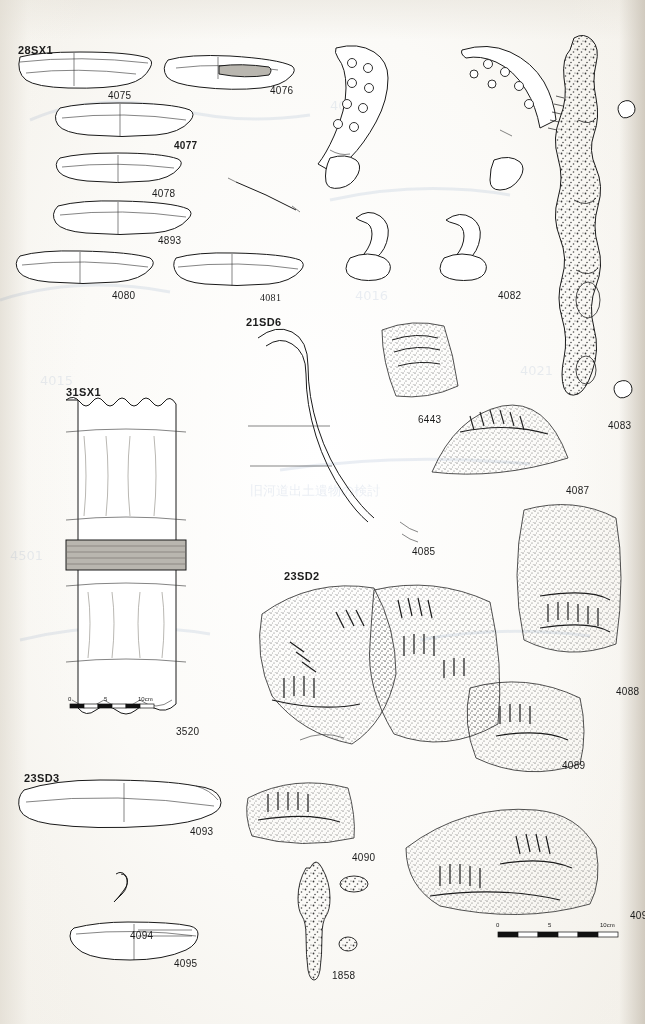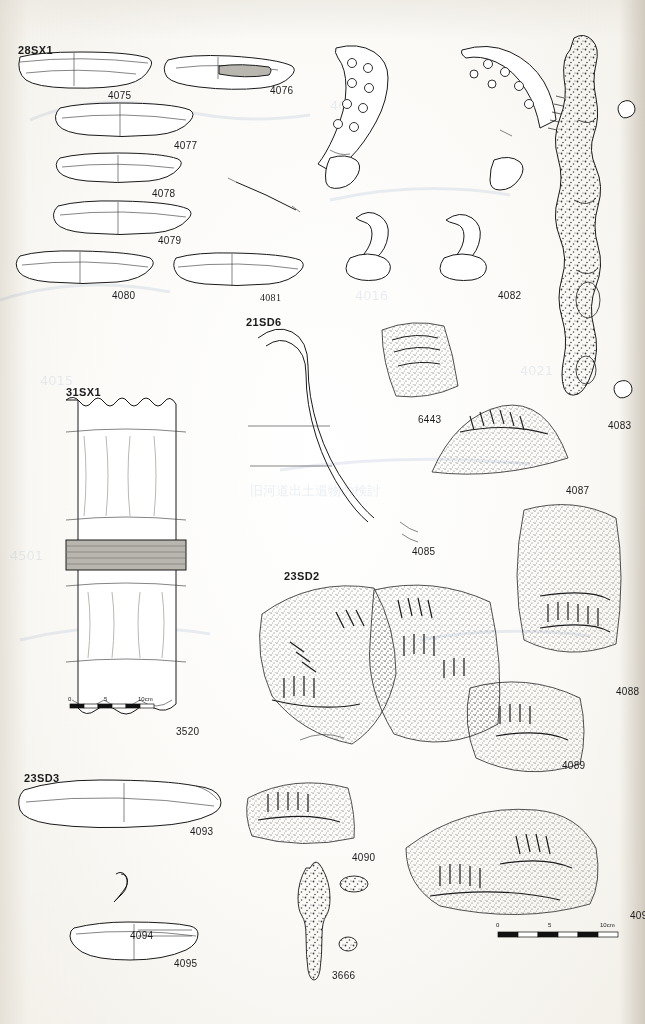--- a/index.html
+++ b/index.html
@@ -410,36 +410,36 @@
   </svg>
 
   <div class="lbl grp" style="left:18px; top:44px;">28SX1</div>
   <div class="lbl grp" style="left:246px; top:316px;">21SD6</div>
   <div class="lbl grp" style="left:66px; top:386px;">31SX1</div>
   <div class="lbl grp" style="left:284px; top:570px;">23SD2</div>
   <div class="lbl grp" style="left:24px; top:772px;">23SD3</div>
 
   <div class="lbl num" style="left:108px; top:90px;">4075</div>
   <div class="lbl num" style="left:270px; top:85px;">4076</div>
-  <div class="lbl num" style="left:174px; top:140px;">4077</div>
+  <div class="lbl num" style="left:174px; top:140px;font-weight:bold;">4077</div>
   <div class="lbl num" style="left:152px; top:188px;">4078</div>
-  <div class="lbl num" style="left:158px; top:235px;">4079</div>
+  <div class="lbl num" style="left:158px; top:235px;">4893</div>
   <div class="lbl num" style="left:112px; top:290px;">4080</div>
   <div class="lbl num" style="left:260px; top:292px;font-family:Liberation Serif, serif;">4081</div>
   <div class="lbl num" style="left:498px; top:290px;">4082</div>
   <div class="lbl num" style="left:608px; top:420px;">4083</div>
   <div class="lbl num" style="left:176px; top:726px;">3520</div>
   <div class="lbl num" style="left:412px; top:546px;">4085</div>
   <div class="lbl num" style="left:418px; top:414px;">6443</div>
   <div class="lbl num" style="left:566px; top:485px;">4087</div>
   <div class="lbl num" style="left:616px; top:686px;">4088</div>
   <div class="lbl num" style="left:562px; top:760px;">4089</div>
   <div class="lbl num" style="left:352px; top:852px;">4090</div>
   <div class="lbl num" style="left:630px; top:910px;">4091</div>
-  <div class="lbl num" style="left:332px; top:970px;">3666</div>
+  <div class="lbl num" style="left:332px; top:970px;">1858</div>
   <div class="lbl num" style="left:190px; top:826px;">4093</div>
   <div class="lbl num" style="left:130px; top:902px;margin-top:28px;">4094</div>
   <div class="lbl num" style="left:174px; top:958px;">4095</div>
 
   <div class="lbl" style="left:68px; top:696px; font-size:6px;">0</div>
   <div class="lbl" style="left:104px; top:696px; font-size:6px;">5</div>
   <div class="lbl" style="left:138px; top:696px; font-size:6px;">10cm</div>
 
   <div class="lbl" style="left:496px; top:922px; font-size:6px;">0</div>
   <div class="lbl" style="left:548px; top:922px; font-size:6px;">5</div>

